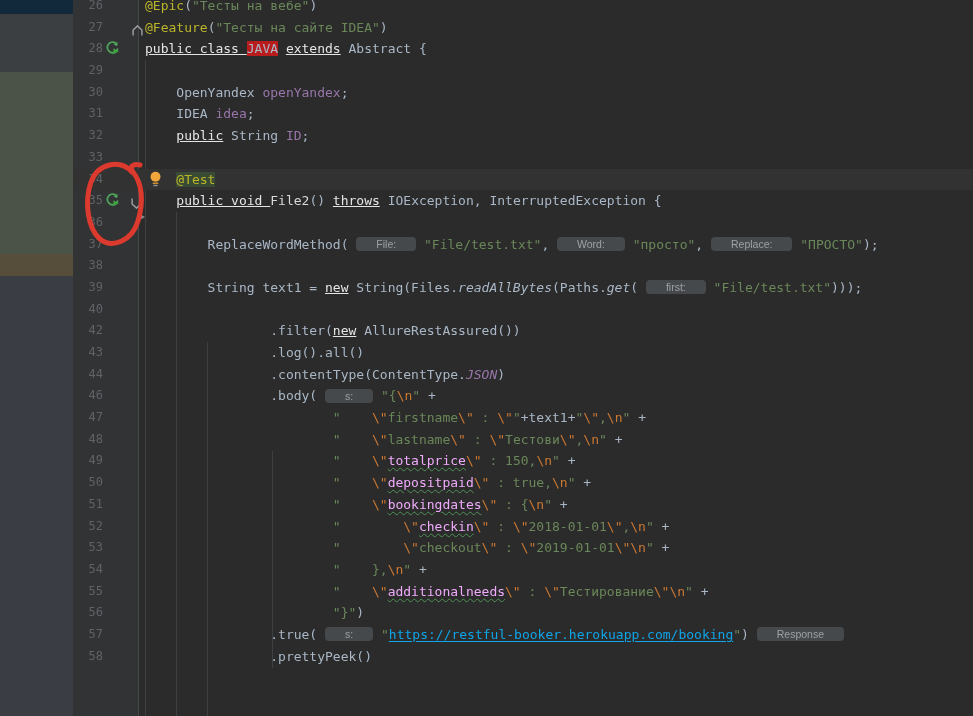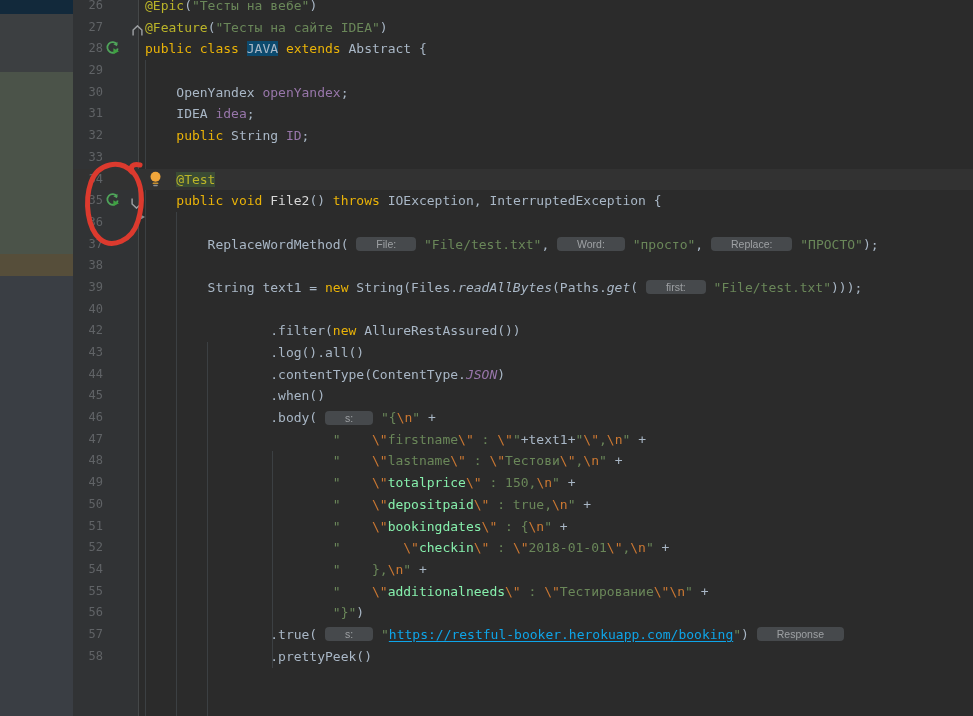--- a/index.html
+++ b/index.html
@@ -25,33 +25,33 @@
   .fold{position:absolute;}
   .fold-up{left:58px;top:5px;}
   .fold-down{left:57px;top:5px;}
   .fold-tri{left:64px;top:-4px;}
   .c{position:relative;flex:1;padding-left:6px;white-space:pre;
      font:13px/21.7px "DejaVu Sans Mono", monospace;color:#a9b7c6;}
   .bulb{position:absolute;left:10px;top:2px;}
 
   
   .d{color:#a9b7c6;}
-  .k{color:#eab308;}
+  .k{color:#e5e5e5;text-decoration:underline;}
   .s{color:#6a8759;}
   .e{color:#cc7832;}
   .a{color:#bbb529;}
   .f{color:#9876aa;}
   .m{color:#d8d8d8;font-weight:normal;}
   .i{color:#a9b7c6;font-style:italic;}
   .si{color:#9876aa;font-style:italic;}
-  .sq{color:#86efac;text-decoration-style:wavy;
+  .sq{color:#f0abfc;text-decoration:underline;text-decoration-style:wavy;
       text-decoration-color:#4e9257;text-decoration-thickness:1px;text-underline-offset:2px;}
   .url{color:#0ea5e9;text-decoration:underline;text-underline-offset:2px;}
   .box-green{background:#3a4b35;}
-  .box-olive{background:#0c4a6e;}
+  .box-olive{background:#b91c1c;}
 
   .pill{display:inline-block;background:#46494c;color:#9ea1a4;border-radius:4px;
         padding:0 20px;font:10.5px/14px "Liberation Sans", sans-serif;
         position:relative;top:-1px;vertical-align:middle;}
 
   .red-circle{position:absolute;left:7px;top:155px;z-index:10;pointer-events:none;}
 </style>
 </head>
 <body>
 
@@ -197,26 +197,20 @@
         <div class="c"><span class="d">                .log().all()</span></div>
       </div>
       <div class="row">
         <div class="g">
           <span class="num">44</span>
         </div>
         <div class="c"><span class="d">                .contentType(ContentType.</span><span class="si">JSON</span><span class="d">)</span></div>
       </div>
       <div class="row">
         <div class="g">
-          <span class="num">45</span>
-        </div>
-        <div class="c"><span class="d">                .when()</span></div>
-      </div>
-      <div class="row">
-        <div class="g">
           <span class="num">46</span>
         </div>
         <div class="c"><span class="d">                .body( </span><span class="pill">s:</span><span class="d"> </span><span class="s">"{</span><span class="e">\n</span><span class="s">"</span><span class="d"> +</span></div>
       </div>
       <div class="row">
         <div class="g">
           <span class="num">47</span>
         </div>
         <div class="c"><span class="s">                        "    </span><span class="e">\"</span><span class="s">firstname</span><span class="e">\"</span><span class="s"> : </span><span class="e">\"</span><span class="s">"</span><span class="d">+text1+</span><span class="s">"</span><span class="e">\"</span><span class="s">,</span><span class="e">\n</span><span class="s">"</span><span class="d"> +</span></div>
       </div>
@@ -242,20 +236,26 @@
         <div class="g">
           <span class="num">51</span>
         </div>
         <div class="c"><span class="s">                        "    </span><span class="e">\"</span><span class="sq">bookingdates</span><span class="e">\"</span><span class="s"> : {</span><span class="e">\n</span><span class="s">"</span><span class="d"> +</span></div>
       </div>
       <div class="row">
         <div class="g">
           <span class="num">52</span>
         </div>
         <div class="c"><span class="s">                        "        </span><span class="e">\"</span><span class="sq">checkin</span><span class="e">\"</span><span class="s"> : </span><span class="e">\"</span><span class="s">2018-01-01</span><span class="e">\"</span><span class="s">,</span><span class="e">\n</span><span class="s">"</span><span class="d"> +</span></div>
+      </div>
+      <div class="row">
+        <div class="g">
+          <span class="num">53</span>
+        </div>
+        <div class="c"><span class="s">                        "        </span><span class="e">\"</span><span class="s">checkout</span><span class="e">\"</span><span class="s"> : </span><span class="e">\"</span><span class="s">2019-01-01</span><span class="e">\"\n</span><span class="s">"</span><span class="d"> +</span></div>
       </div>
       <div class="row">
         <div class="g">
           <span class="num">54</span>
         </div>
         <div class="c"><span class="s">                        "    },</span><span class="e">\n</span><span class="s">"</span><span class="d"> +</span></div>
       </div>
       <div class="row">
         <div class="g">
           <span class="num">55</span>

